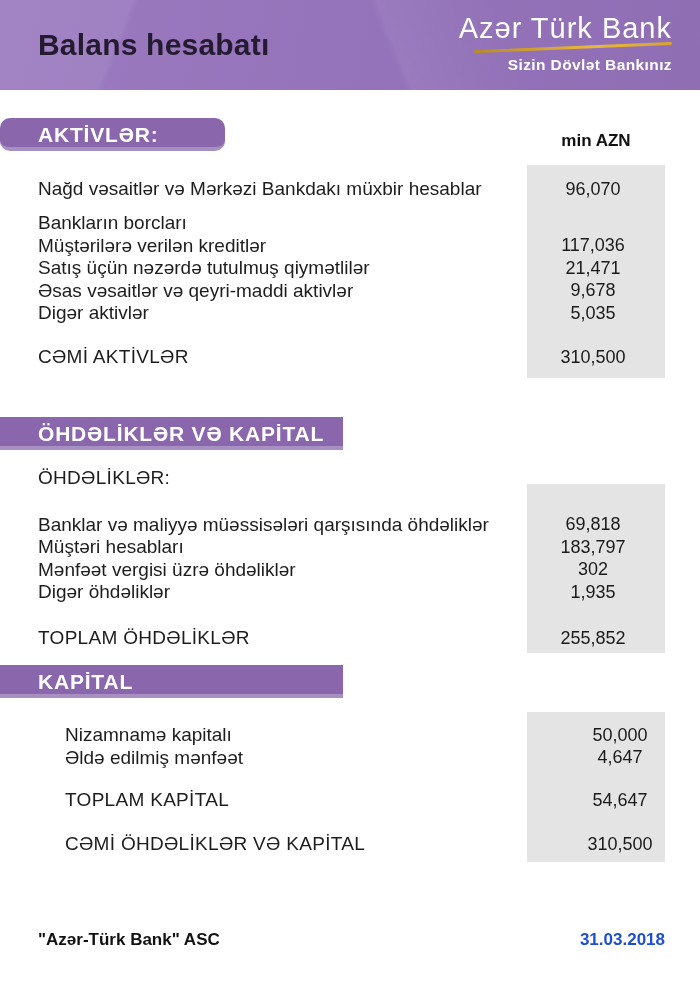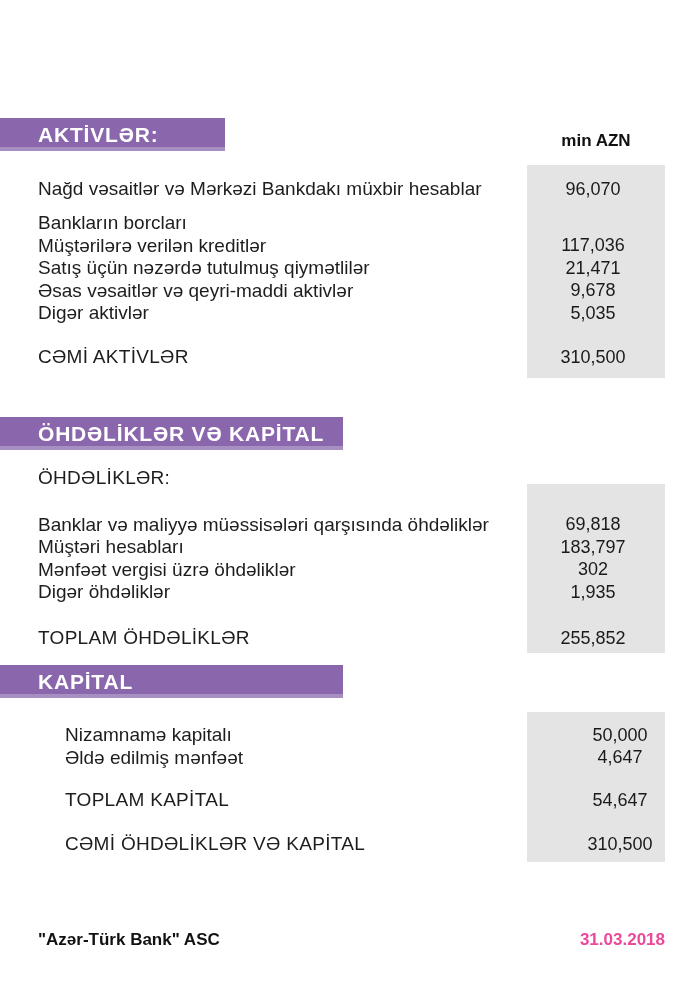--- a/index.html
+++ b/index.html
@@ -36,21 +36,21 @@
     letter-spacing:0.4px; white-space:nowrap;
   }
 
   
   .banner {
     position:absolute; left:0; height:33px; background:#8a67ac;
     border-bottom:4px solid #a78fc2;
     color:#ffffff; font-weight:bold; font-size:21px; letter-spacing:0.8px;
     line-height:33px; padding-left:38px; box-sizing:border-box;
   }
-  .banner-aktivler   { top:118px; width:225px; }
+  .banner-aktivler   { top:118px; width:225px;border-radius:10px; }
   .banner-ohdelikler { top:417px; width:343px; }
   .banner-kapital    { top:665px; width:343px; }
 
   
   .unit-header {
     position:absolute; left:527px; top:131px; width:138px;
     text-align:center; font-size:17px; font-weight:bold; color:#111;
   }
   .value-box { position:absolute; left:527px; width:138px; background:#e4e4e4; }
   .value-box-1 { top:165px; height:213px; }
@@ -83,28 +83,36 @@
   .total .lbl { font-weight:normal; letter-spacing:0.3px; font-size:19px; }
   .subhead .lbl { letter-spacing:0.3px; }
 
   
   .footer-company {
     position:absolute; left:38px; top:930px;
     font-size:17px; font-weight:bold; color:#111;
   }
   .footer-date {
     position:absolute; right:35px; top:930px;
-    font-size:17px; font-weight:bold; color:#ec4899;text-align:center;
+    font-size:17px; font-weight:bold; color:#1d4ed8;text-align:center;
   }
 </style>
 </head>
 <body>
 
 <div class="page">
 
+  <div class="header">
+    <div class="header-title">Balans hesabatı</div>
+    <div class="logo-block">
+      <div class="logo-text">Azər Türk Bank</div>
+      <div class="gold-line"></div>
+      <div class="tagline">Sizin Dövlət Bankınız</div>
+    </div>
+  </div>
 
   <div class="value-box value-box-1"></div>
   <div class="value-box value-box-2"></div>
   <div class="value-box value-box-3"></div>
 
   <div class="unit-header">min AZN</div>
 
   <div class="banner banner-aktivler">AKTİVLƏR:</div>
   <div class="banner banner-ohdelikler">ÖHDƏLİKLƏR VƏ KAPİTAL</div>
   <div class="banner banner-kapital">KAPİTAL</div>

